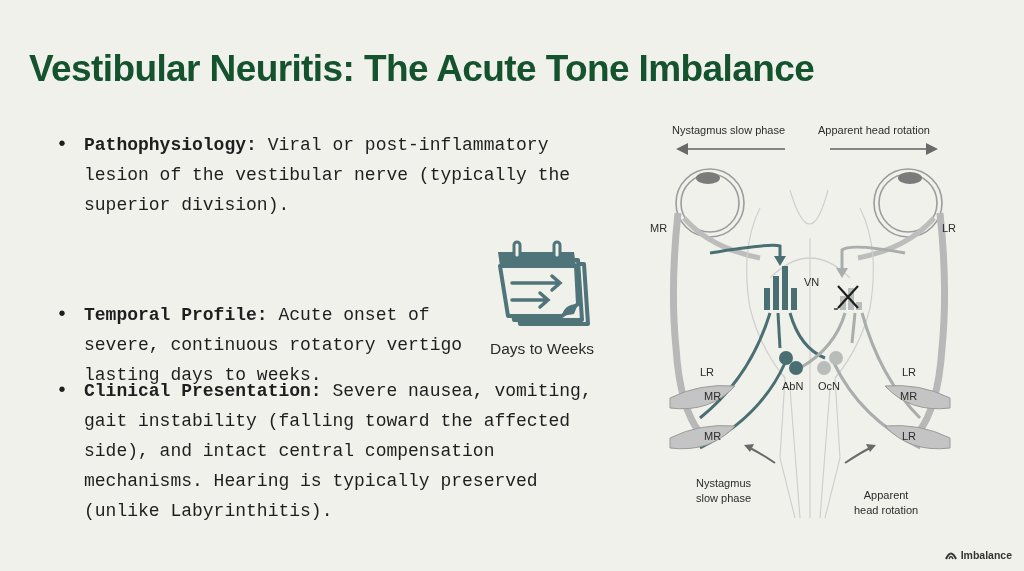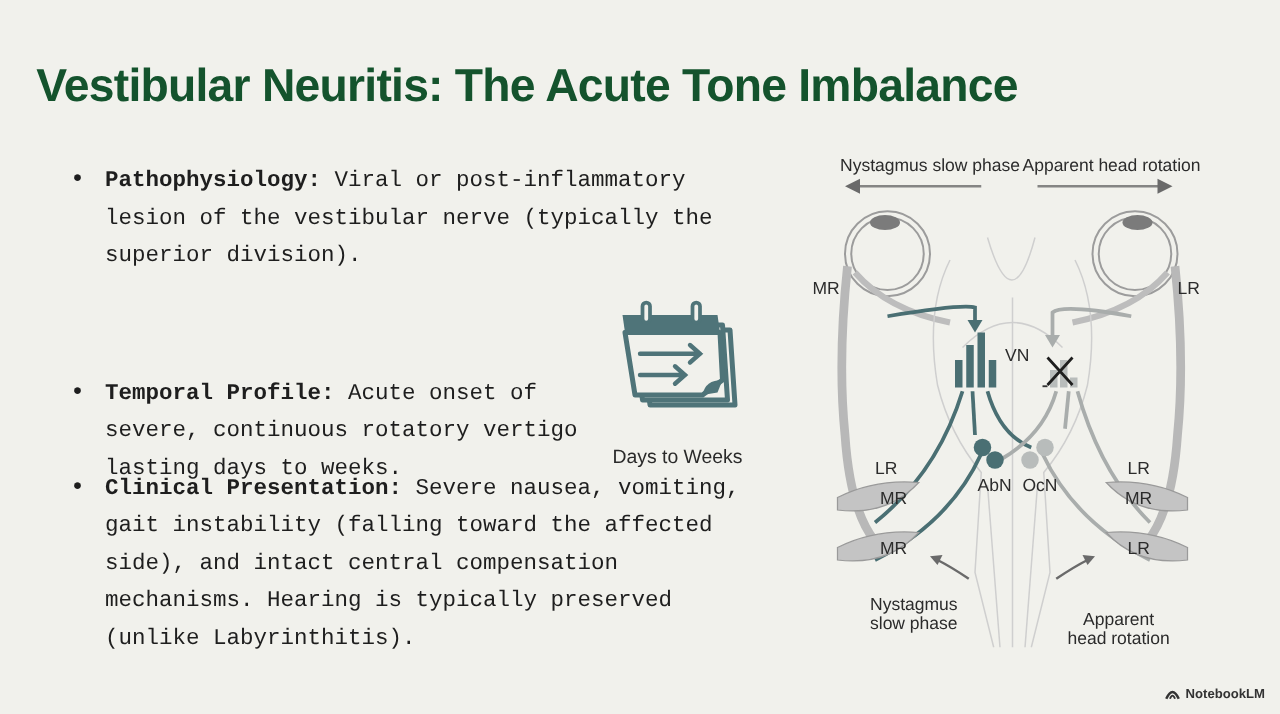--- a/index.html
+++ b/index.html
@@ -6,23 +6,23 @@
   body{width:1024px;height:571px;background:#f1f1ec;position:relative;overflow:hidden;font-family:"Liberation Sans",sans-serif;color:#1c1c1c;}
   .title{position:absolute;left:29px;top:48px;font-size:37px;font-weight:bold;letter-spacing:-0.6px;color:#14532d;font-family:"Liberation Sans",sans-serif;}
   .bullets{position:absolute;left:56px;top:130px;width:520px;margin:0;padding:0;list-style:none;}
   .bullet{position:relative;padding-left:28px;font-size:18px;line-height:30px;color:#1e1e1e;font-family:Liberation Mono, monospace;}
   .bullet::before{content:"•";position:absolute;left:0;top:0;font-size:20px;}
   .b1{position:absolute;top:0;width:520px;}
   .b2{position:absolute;top:122px;width:420px;margin-top:48px;}
   .b3{position:absolute;top:246px;width:520px;}
   .bullet .term{font-weight:bold;}
   .cal-wrap{position:absolute;left:487px;top:238px;width:110px;text-align:center;}
-  .cal-label{font-size:15.5px;color:#2a2a2a;margin-top:18px;display:block;}
+  .cal-label{font-size:15.5px;color:#2a2a2a;margin-top:2px;display:block;}
   .diagram{position:absolute;left:640px;top:118px;width:340px;height:400px;}
-  .lbl{position:absolute;font-size:14px;color:#2b2b2b;}
+  .lbl{position:absolute;font-size:11px;color:#2b2b2b;}
   .watermark{position:absolute;right:12px;bottom:10px;font-size:10.5px;font-weight:bold;color:#333;display:flex;align-items:center;gap:4px;}
 </style>
 </head>
 <body>
 
 <div class="title">Vestibular Neuritis: The Acute Tone Imbalance</div>
 
 <div class="bullets">
   <div class="bullet b1">
     <span class="term">Pathophysiology:</span><span> Viral or post-inflammatory lesion of the vestibular nerve (typically the superior division).</span>
@@ -163,14 +163,14 @@
     <div>Apparent</div>
     <div>head rotation</div>
   </div>
 </div>
 
 <div class="watermark">
   <svg width="12" height="10" viewBox="0 0 12 10">
       <path d="M1 9 Q6 -2 11 9" fill="none" stroke="#333" stroke-width="2"></path>
       <path d="M4 9 Q6 4 8 9" fill="none" stroke="#333" stroke-width="1.5"></path>
     </svg>
-  <span>NotebookLM</span>
+  <span>Imbalance</span>
 </div>
 
 </body></html>

